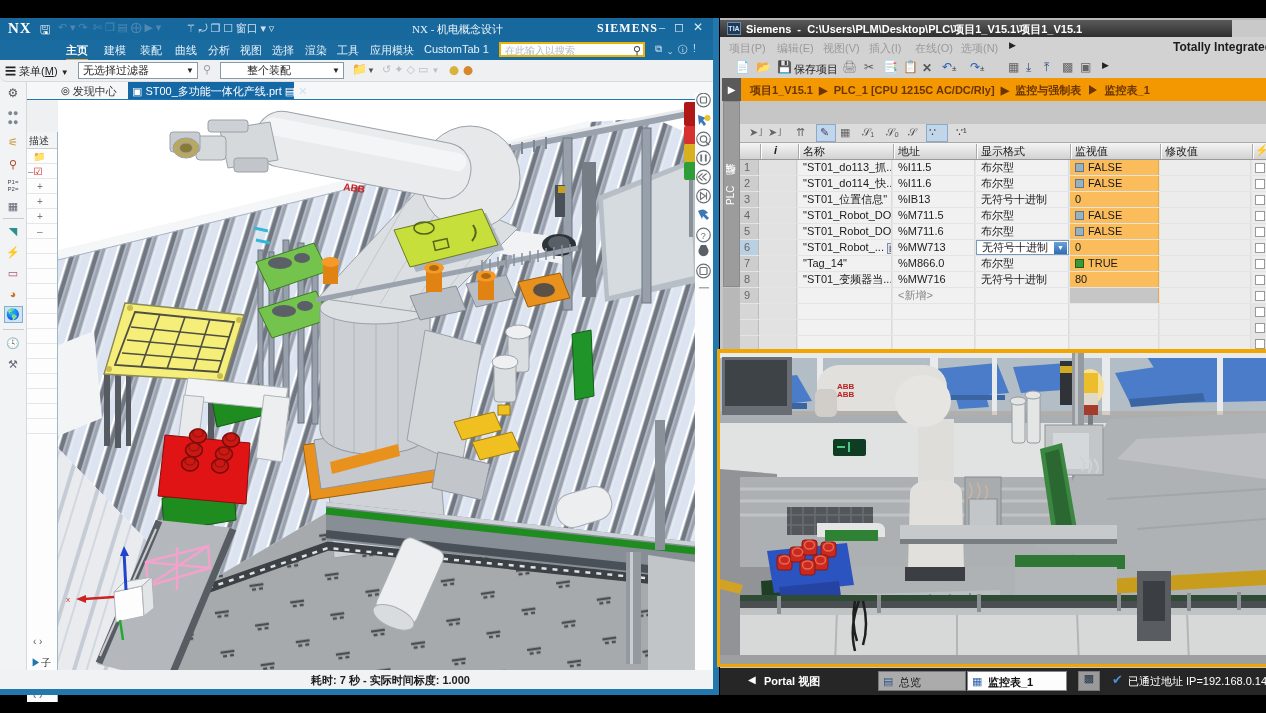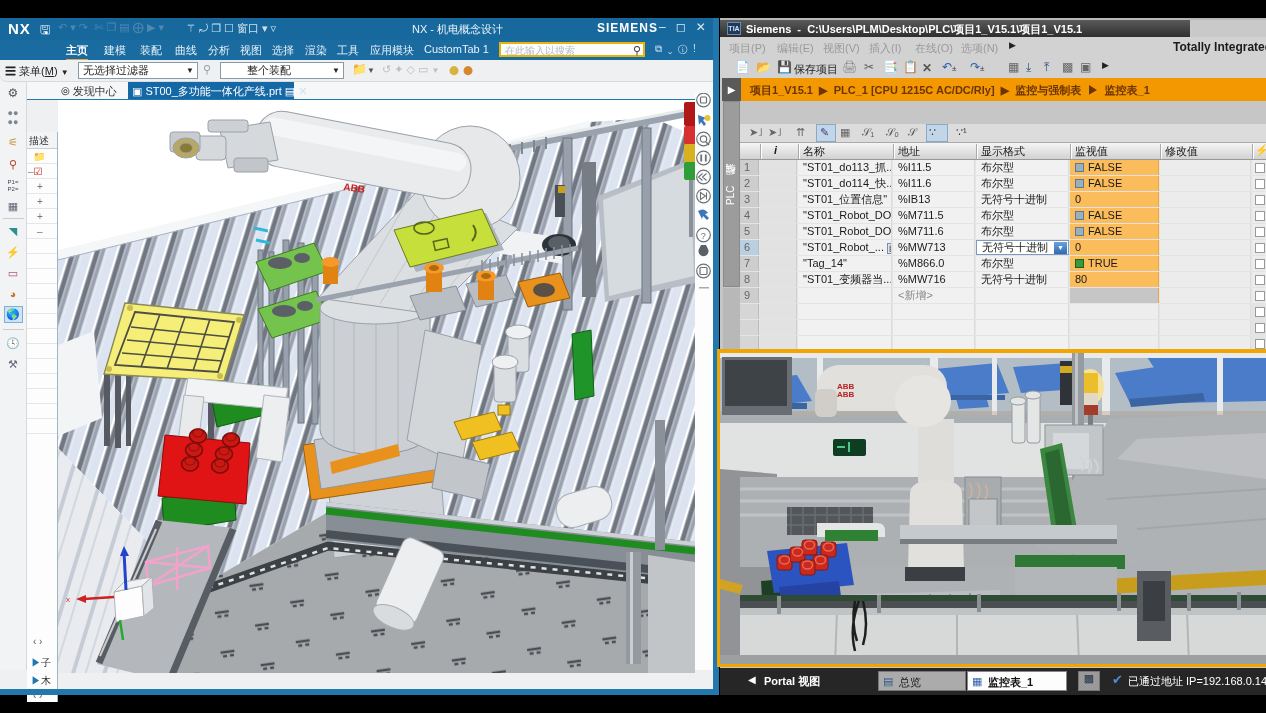--- a/index.html
+++ b/index.html
@@ -3,36 +3,36 @@
 <meta charset="utf-8">
 <style>
 * { margin:0; padding:0; box-sizing:border-box; }
 html,body { width:1266px; height:713px; background:#000; overflow:hidden;
   font-family:"Liberation Sans", sans-serif; }
 .abs { position:absolute; }
 #stage { position:relative; width:1266px; height:713px; background:#000; }
 
 
 #nx { left:0; top:18px; width:719px; height:677px; background:#eef0f1; }
-#nx-title { left:0; top:0; width:719px; height:22px; background:#17689d; color:#fff; }
+#nx-title { left:0; top:0; width:719px; height:22px; background:#17689d; color:#fff;font-family:Liberation Serif, serif; }
 #nx-ribbon { left:0; top:22px; width:719px; height:20px; background:#1a6ba0; color:#e8f1f8; }
 #nx-toolbar { left:0; top:42px; width:719px; height:22px; background:#eef0f2; border-bottom:1px solid #d8dadc; }
 #nx-tabbar { left:0; top:64px; width:719px; height:18px; background:#f6f7f8; }
 #nx-resbar { left:0; top:64px; width:27px; height:588px; background:#f2f3f4; border-right:1px solid #d5d7d9; }
 #nx-nav { left:27px; top:82px; width:31px; height:570px; background:#fdfdfd; border-right:1px solid #9fb6c8;margin-top:32px; }
 #nx-view { left:58px; top:82px; width:637px; height:570px; background:#fff; }
 #nx-right { left:695px; top:75px; width:18px; height:577px; background:#fff; }
 #nx-status { left:0; top:652px; width:719px; height:20px; background:#f1f2f3; color:#1c1c1c;
   font-size:11px; font-weight:bold; text-align:center; line-height:20px; }
 #nx-border-r { left:713px; top:0; width:6px; height:677px; background:#2277ad; }
 #nx-border-b { left:0; top:671px; width:719px; height:6px; background:#2277ad; }
 
 
 #tia { left:720px; top:18px; width:546px; height:677px; background:#c9c9c9; }
-#tia-title { left:0; top:2px; width:470px; height:17px; background:linear-gradient(#5a5a5a,#2e2e2e); color:#fff; }
+#tia-title { left:0; top:2px; width:512px; height:17px; background:linear-gradient(#5a5a5a,#2e2e2e); color:#fff; }
 #tia-menu { left:0; top:19px; width:546px; height:20px; background:#d2d2d2; color:#9a9a9a; }
 #tia-toolbar { left:0; top:39px; width:546px; height:21px; background:#d2d2d2; }
 #tia-crumb { left:2px; top:60px; width:544px; height:23px; background:#f39800; }
 #tia-doc { left:0; top:83px; width:546px; height:249px; background:#c6c6c6; }
 #tia-video { left:-3px; top:331px; width:549px; height:318px; }
 #tia-task { left:0; top:650px; width:546px; height:27px; background:#262626; }
 
 
 .hsep { top:1px; width:1px; height:15px; background:#aaa; box-shadow:1px 0 0 #fff; }
 .wrow { position:absolute; left:0; width:526px; height:16px; font-size:11px; color:#1a1a1a; }
@@ -432,20 +432,21 @@
             <rect x="5" y="174.5" width="7" height="7" rx="1"></rect>
       </g>
       <g stroke="none">
         <path d="M3,22 l8,3 -3,2 3,4 -2,2 -3,-4 -2,3 z" fill="#3a78b8"></path>
         <circle cx="12.5" cy="25" r="3" fill="#e8c030"></circle>
         <path d="M3,118 q6,-4 10,2 l-3,1 4,4 -2,2 -4,-4 -1,3 z" fill="#3a78b8"></path>
         <path d="M4,156 a5,5 0 1 0 9,0 l-2,-4 -5,0 z" fill="#5a6166"></path>
         <path d="M4,194 h10 v1.5 h-10 z" fill="#aaa"></path>
       </g>
     </svg></div>
+    <div id="nx-status" class="abs"><span style="margin-left:62px;">耗时: 7 秒 - 实际时间标度: 1.000</span></div>
     <div id="nx-border-r" class="abs"></div>
     <div id="nx-border-b" class="abs"></div>
   </div>
 
   <div id="tia" class="abs">
     <div class="abs" style="left:0;top:0;width:546px;height:2px;background:#b8b8b8;"></div>
     <div id="tia-title" class="abs">
       <div class="abs" style="left:7px;top:2px;width:14px;height:13px;background:#1b3a5e;border:1px solid #6a8aa8;color:#cfe0f0;font-size:7px;font-weight:bold;text-align:center;line-height:12px;">TIA</div>
       <span class="abs" style="left:26px;top:2px;font-size:11px;font-weight:bold;white-space:nowrap;">Siemens&nbsp;&nbsp;-&nbsp;&nbsp;C:\Users\PLM\Desktop\PLC\项目1_V15.1\项目1_V15.1</span>
     </div>

